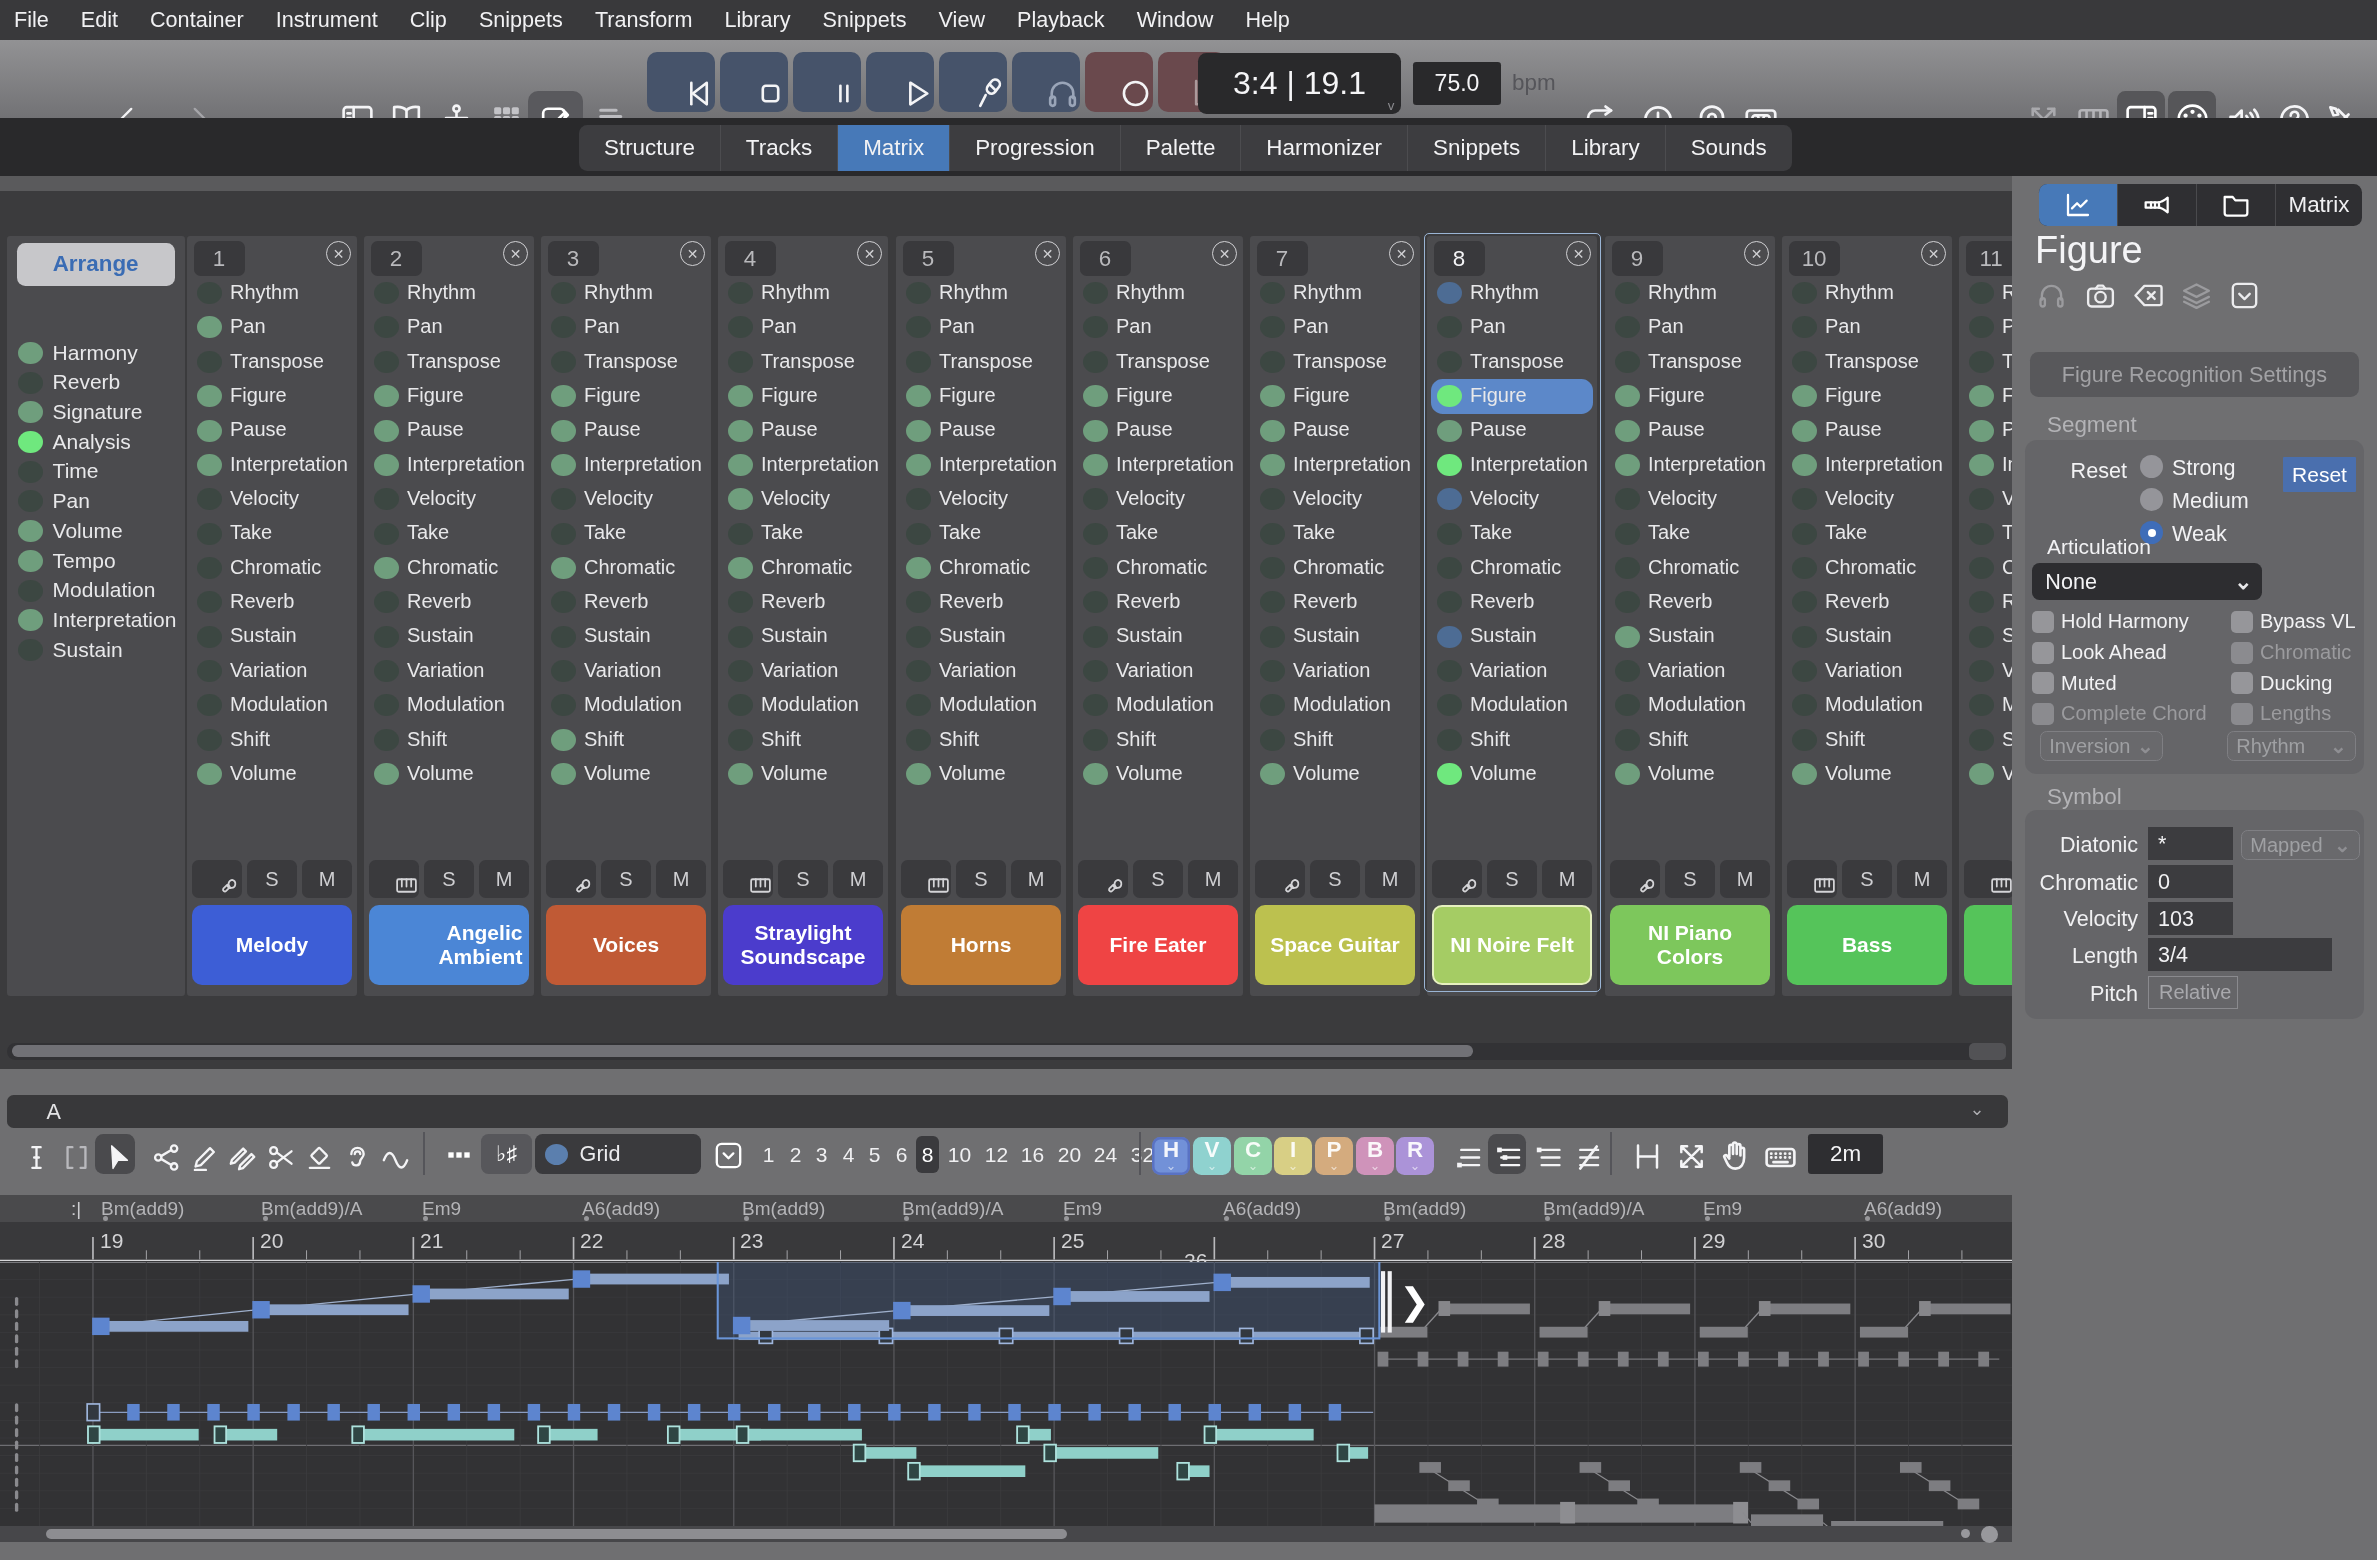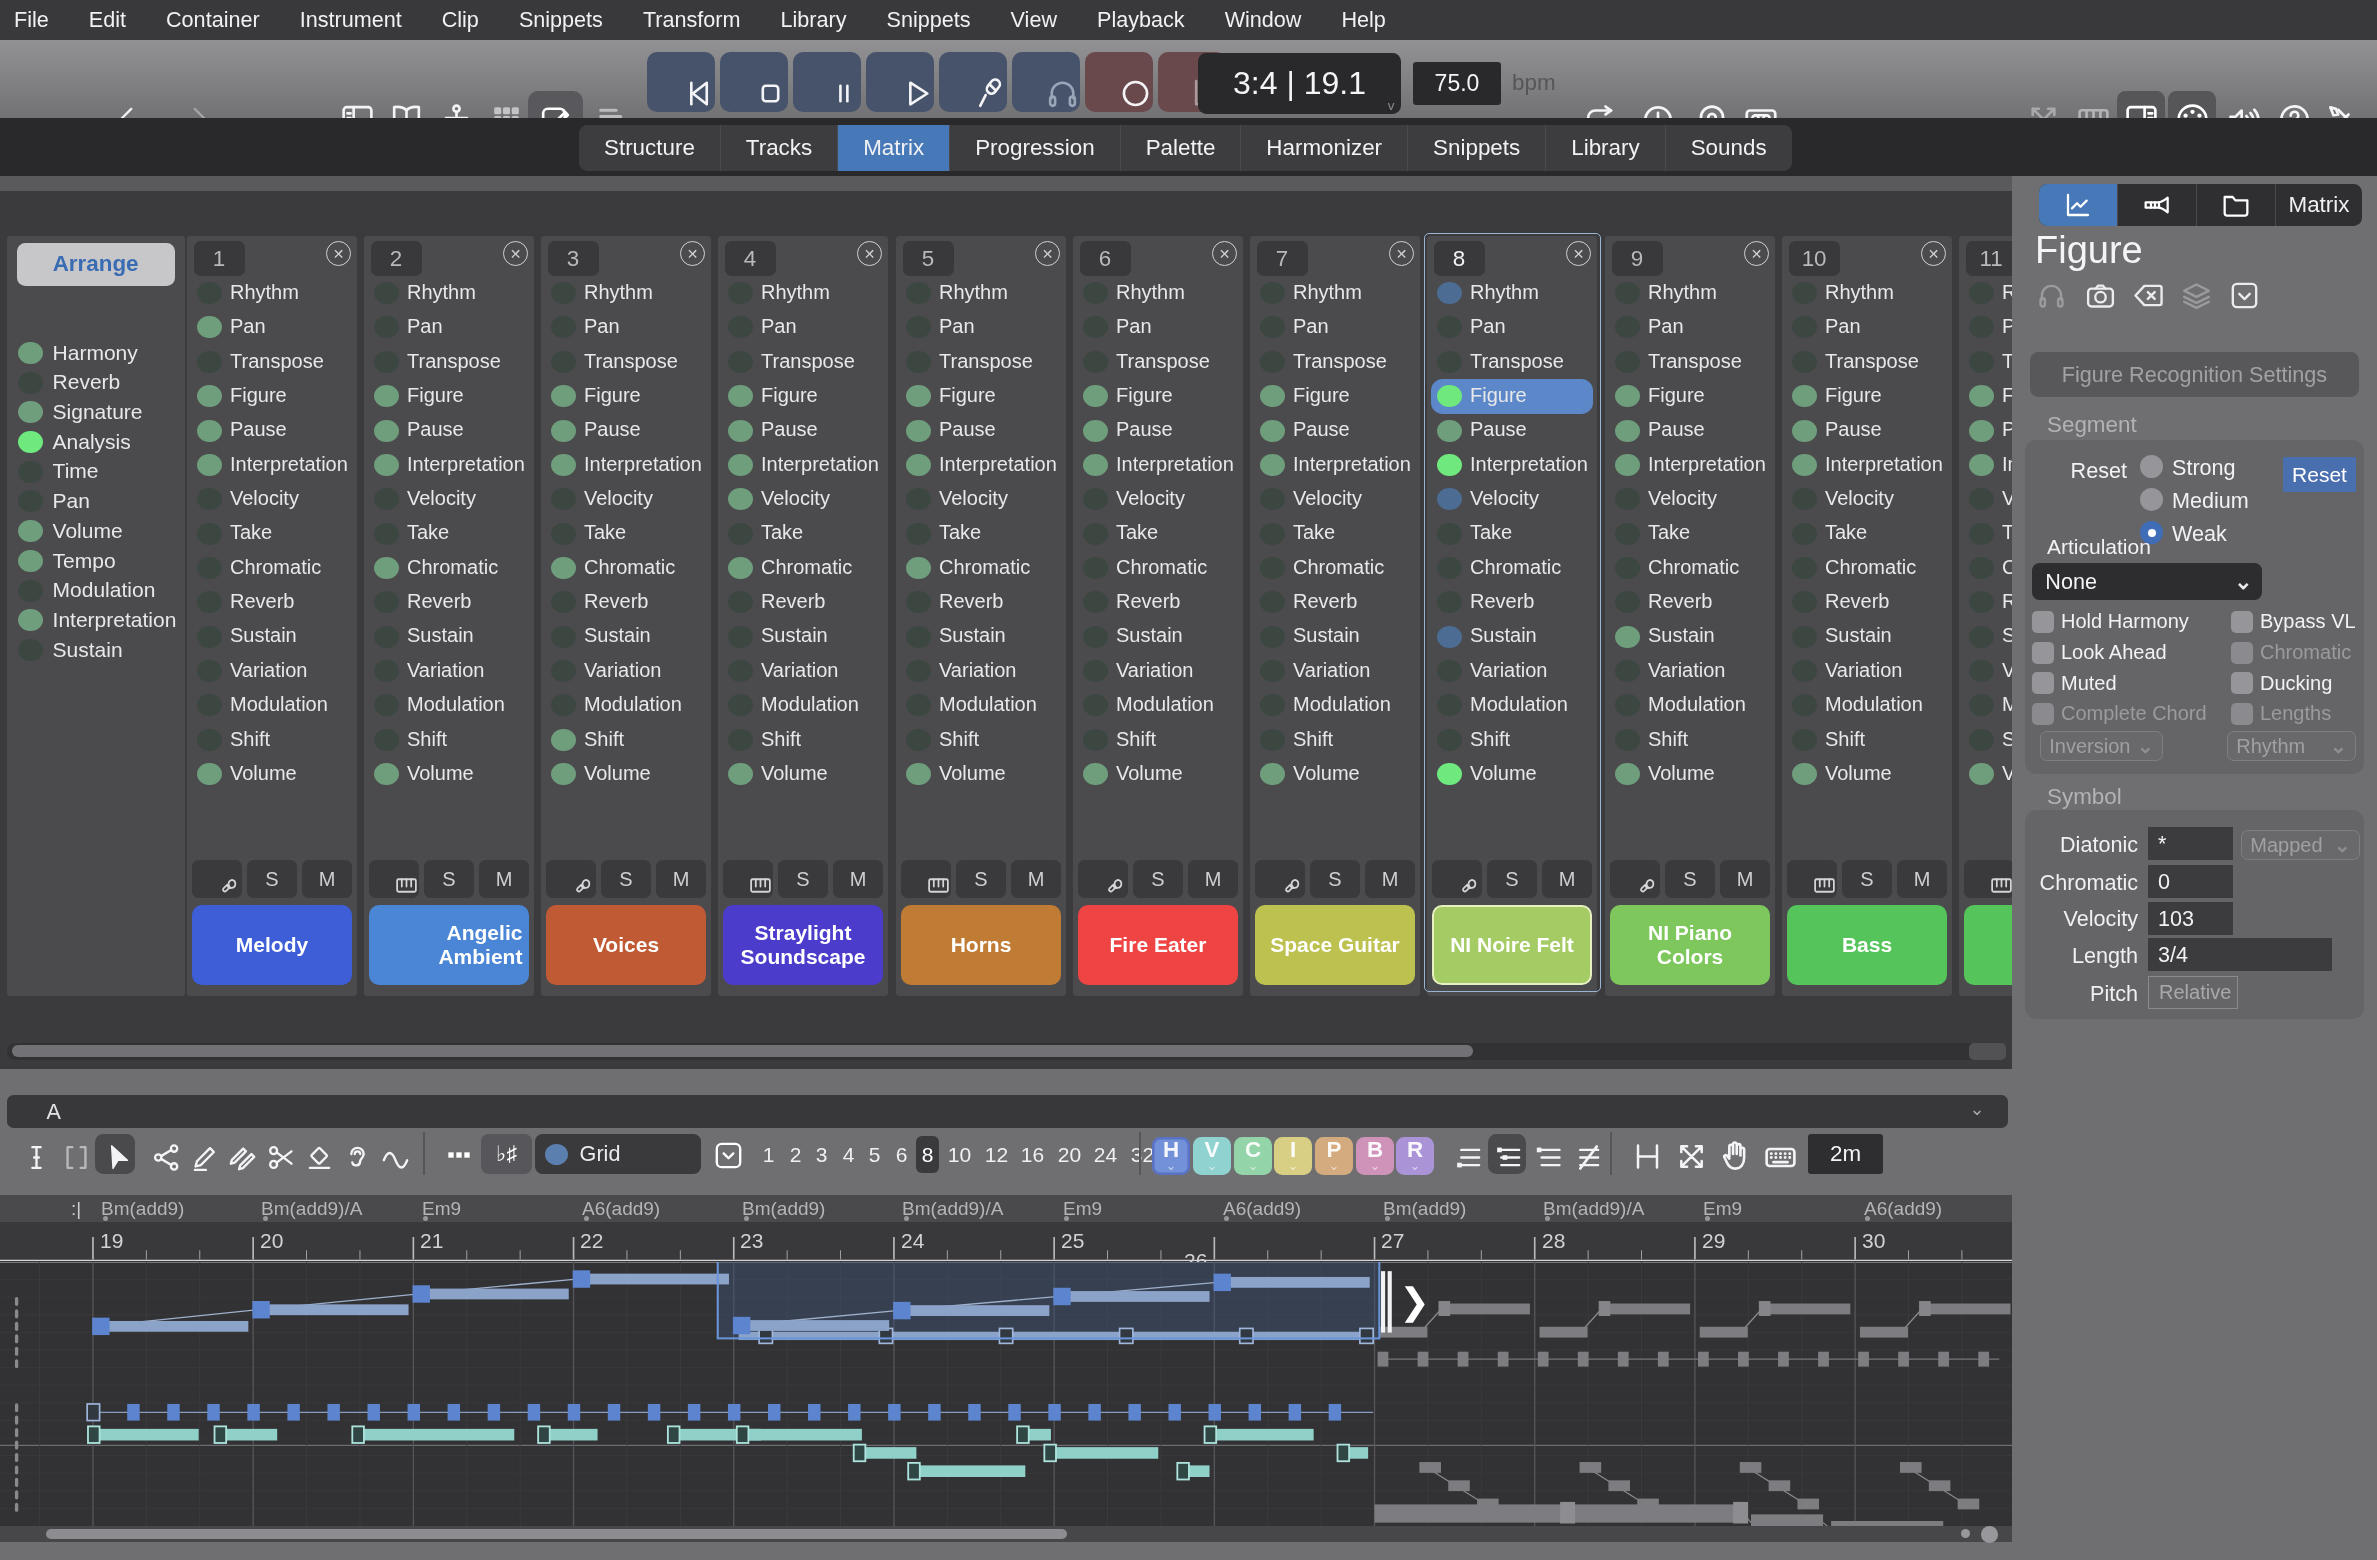--- a/index.html
+++ b/index.html
@@ -1,21 +1,21 @@
 <!DOCTYPE html>
 <html style="font-size:13.3px"><head>
 <meta charset="utf-8">
 <style>
   html,body{margin:0;padding:0;background:#4a4a4c;}
   #root{position:relative;width:2377px;height:1561px;overflow:hidden;
         font-family:"Liberation Sans",sans-serif;background:#6f6f71;
         -webkit-font-smoothing:antialiased;}
   .abs{position:absolute;}
   .ic svg{display:block;}
-  .menubar{left:0;top:0;width:2377px;height:40px;background:#39393b;display:flex;align-items:center;gap:12px;text-align:center;}
+  .menubar{left:0;top:0;width:2377px;height:40px;background:#39393b;display:flex;align-items:center;gap:4px;text-align:center;}
   .menu-item{color:#f1f1f3;font-size:21.6px;padding:0 14px;line-height:40px;}
   .toolbar{left:0;top:40px;width:2377px;height:78px;
            background:linear-gradient(#929294,#727275);border-bottom:0.8px solid #5e5e61;}
   .tbtn{position:absolute;border-radius:10px;display:flex;align-items:center;justify-content:center;}
   .tabstrip{left:0;top:118px;width:2377px;height:58px;background:#29292b;}
   .tabbar{position:absolute;left:579px;top:6.6px;height:46px;display:flex;background:#3d3d40;border-radius:8.3px;overflow:hidden;}
   .tab{color:#f2f2f4;font-size:22.4px;display:flex;align-items:center;padding:0 25px;border-right:0.8px solid #4c4c4f;}
   .tab:last-child{border-right:none;}
   .tab.active{background:#4779b8;}
   .band{left:0;top:176px;width:2012px;height:15px;background:#5a5a5c;}

